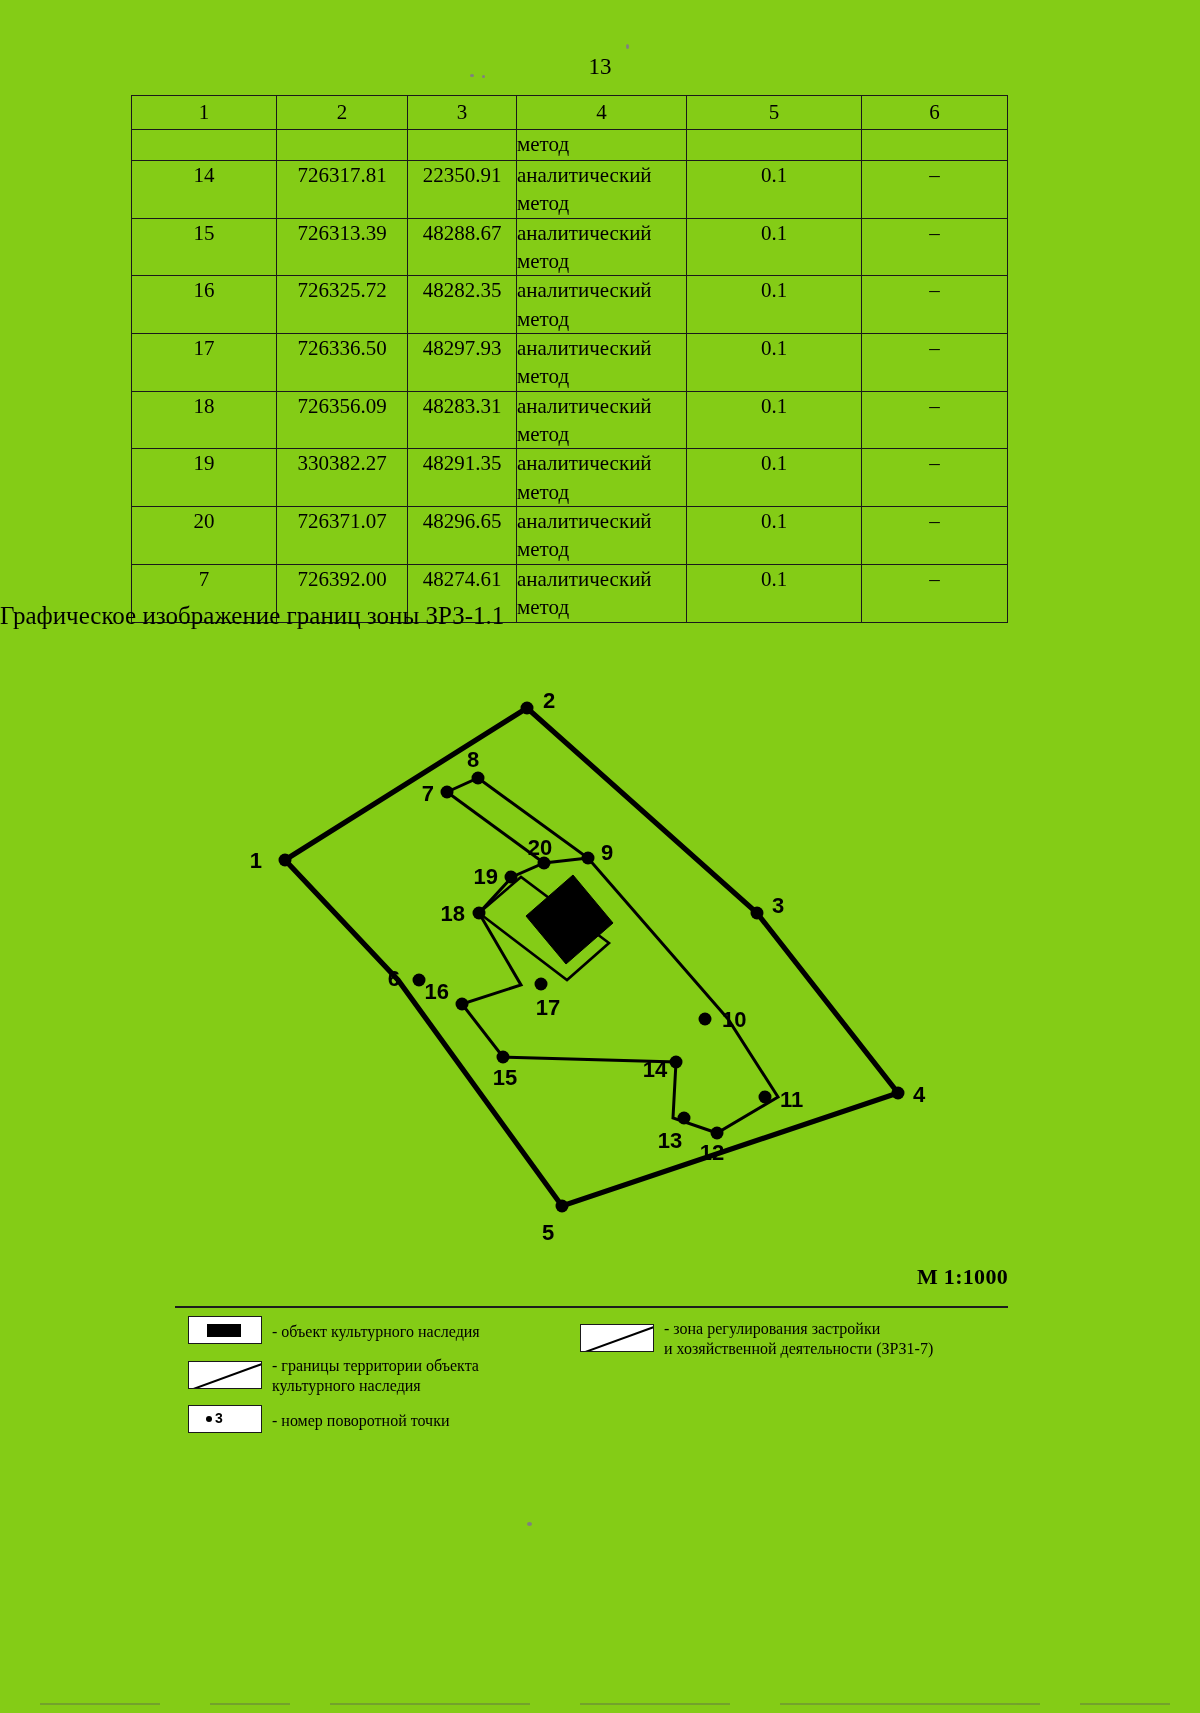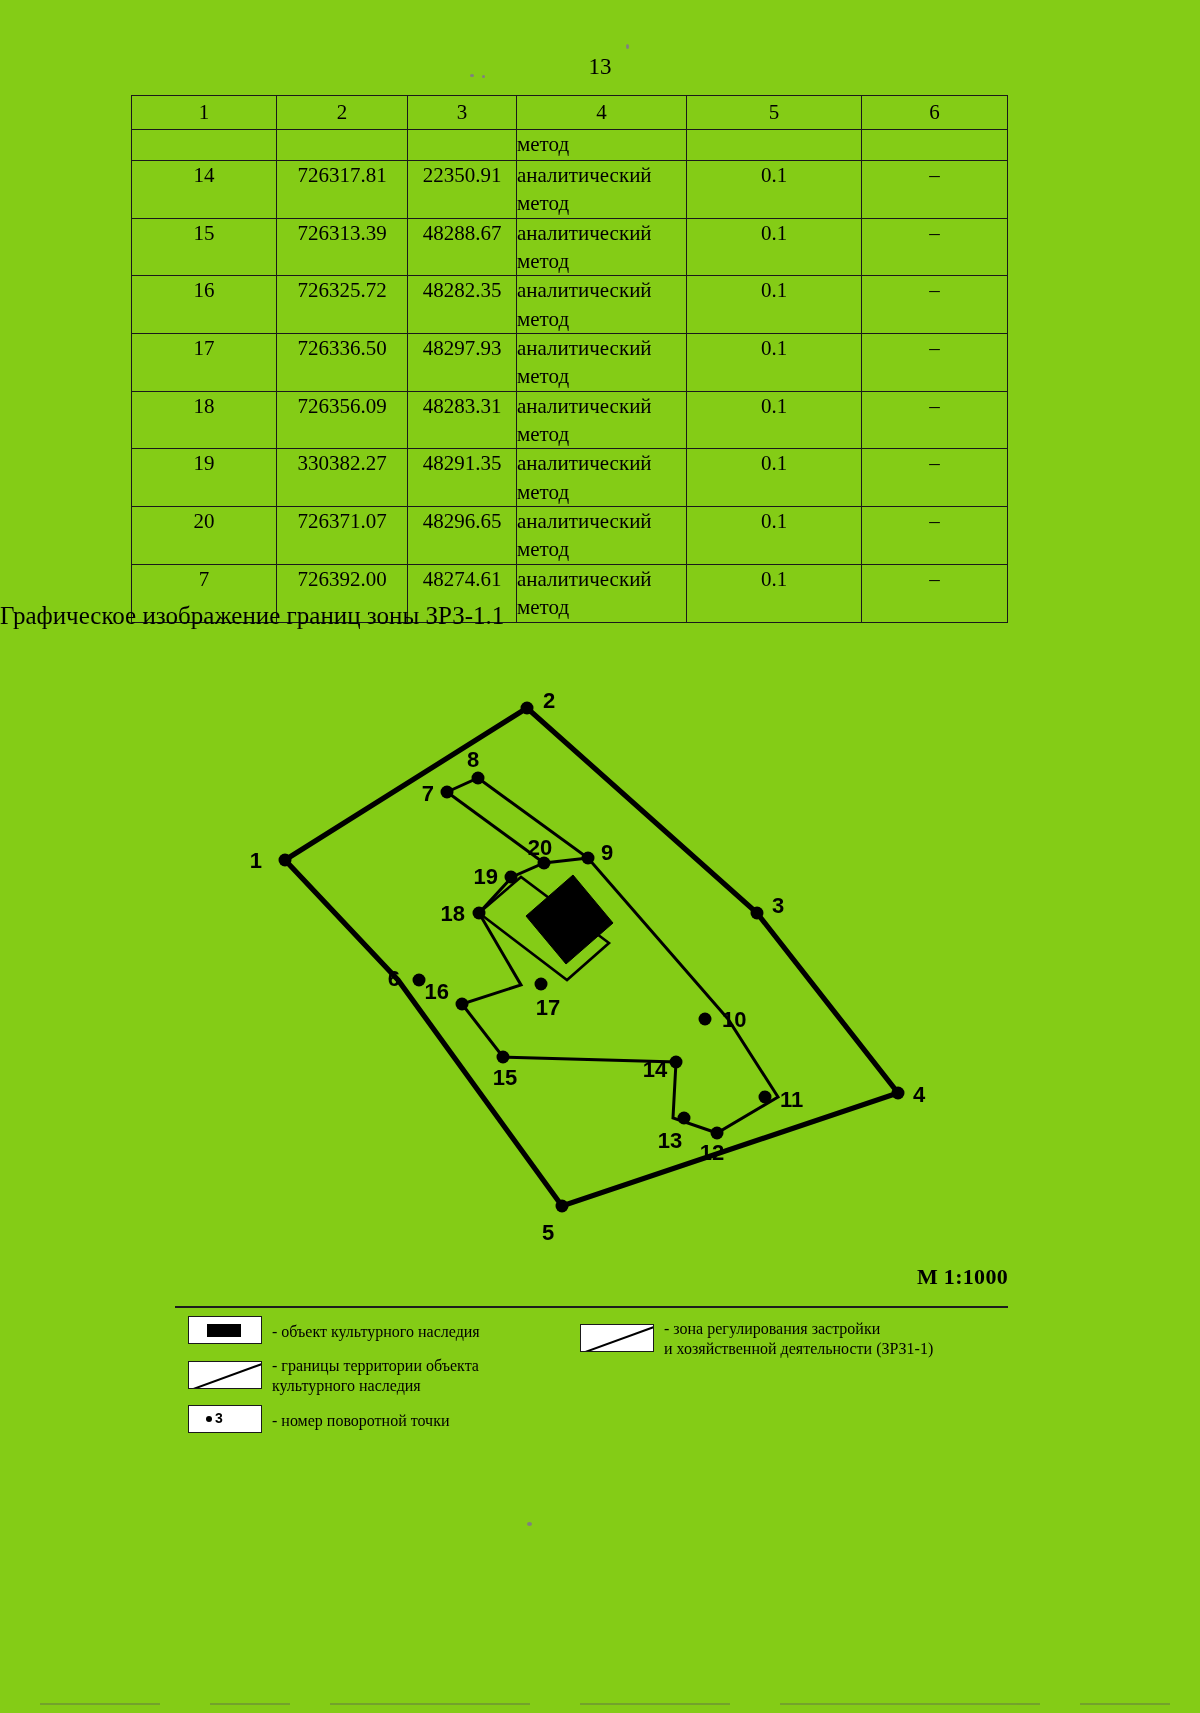--- a/index.html
+++ b/index.html
@@ -417,21 +417,21 @@
       </div>
 
     </div>
 
     <div class="legend-col right">
 
 
       <div class="legend-row">
         <div class="swatch sw-regul"></div>
         <div class="legend-text" style="white-space:pre-line;">- зона регулирования застройки
-и хозяйственной деятельности (ЗРЗ1-1)</div>
+и хозяйственной деятельности (ЗРЗ1-7)</div>
       </div>
 
     </div>
   </div>
 
   <div class="bottom-noise">
     <span style="left:40px;  width:120px;"></span>
     <span style="left:210px; width:80px;"></span>
     <span style="left:330px; width:200px;"></span>
     <span style="left:580px; width:150px;"></span>

